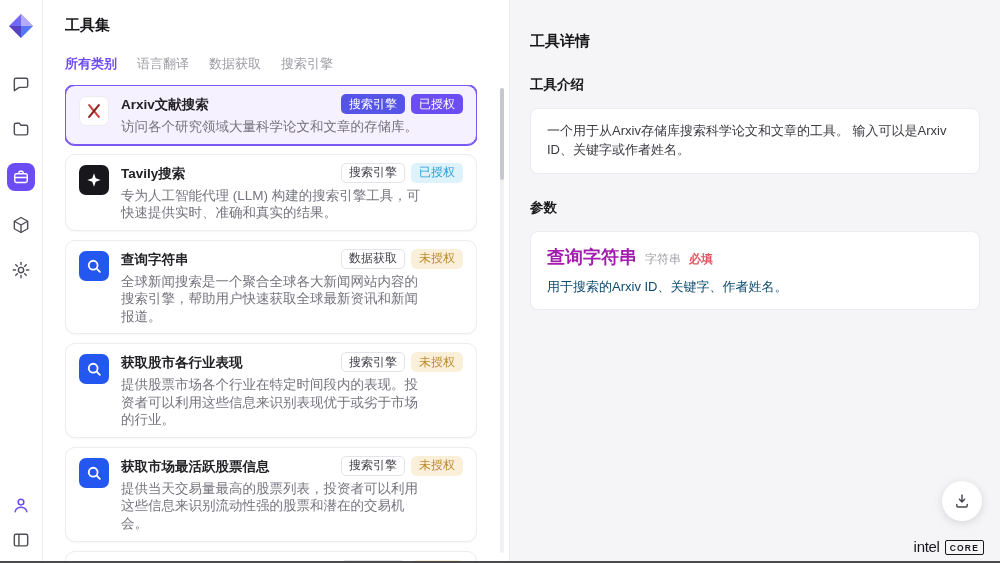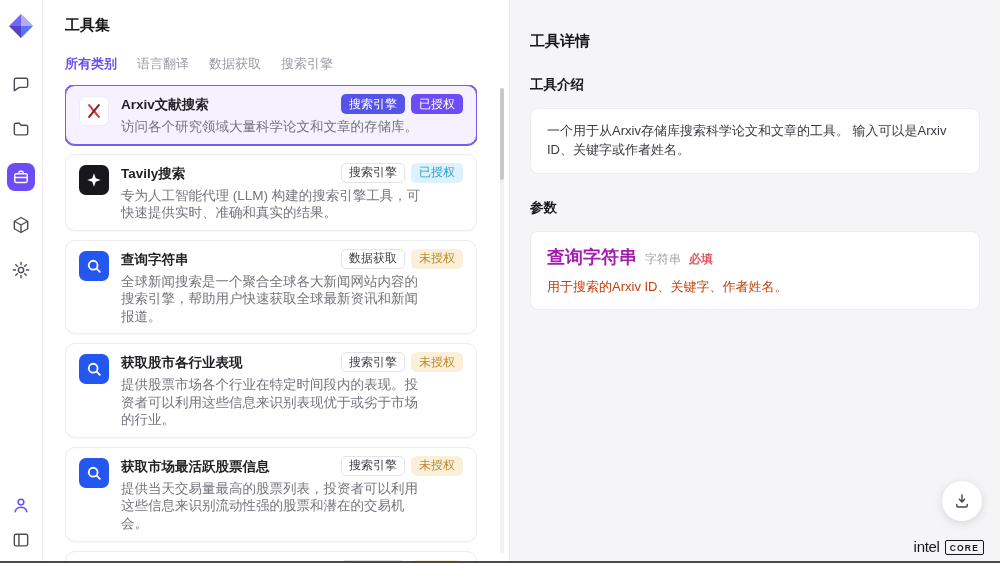--- a/index.html
+++ b/index.html
@@ -50,21 +50,21 @@
   
   .details { flex:1; background:#f5f5f7; padding:32px 20px; position:relative; }
   .details-title { font-size:15px; font-weight:700; color:#18181b; }
   .section-title { font-size:13.5px; font-weight:700; color:#18181b; margin-top:25px; }
   .info-card { background:#fff; border:1px solid #ececf1; border-radius:8px; margin-top:14px; padding:13px 16px; }
   .intro-text { font-size:13px; color:#3a3a42; line-height:1.45; }
   .param-head { display:flex; align-items:baseline; gap:8px; }
   .param-name { font-size:18px; font-weight:700; color:#a21caf; }
   .param-type { font-size:12px; color:#9b9ba4; }
   .param-required { font-size:12px; color:#e25563;font-weight:bold; }
-  .param-desc { margin-top:9px; font-size:13px; color:#c2410c; }
+  .param-desc { margin-top:9px; font-size:13px; color:#0c4a6e; }
 
   .fab { position:absolute; right:18px; bottom:42px; width:40px; height:40px; border-radius:50%; background:#fff; box-shadow:0 2px 10px rgba(0,0,0,0.13); display:flex; align-items:center; justify-content:center; cursor:pointer; }
   .fab svg { width:18px; height:18px; color:#45454e; }
 
   .intel { position:absolute; right:16px; bottom:8px; display:flex; align-items:flex-end; gap:5px; }
   .intel-word { font-size:15px; font-weight:500; color:#17171c; letter-spacing:-0.3px; }
   .intel-core { border:1.5px solid #17171c; border-radius:2px; padding:2px 4px 1px; font-size:8.5px; font-weight:700; letter-spacing:1.2px; color:#17171c; }
 
   .window-edge { position:absolute; left:0; right:0; bottom:0; height:2px; background:#4a4a4c; z-index:20; }
 </style>

